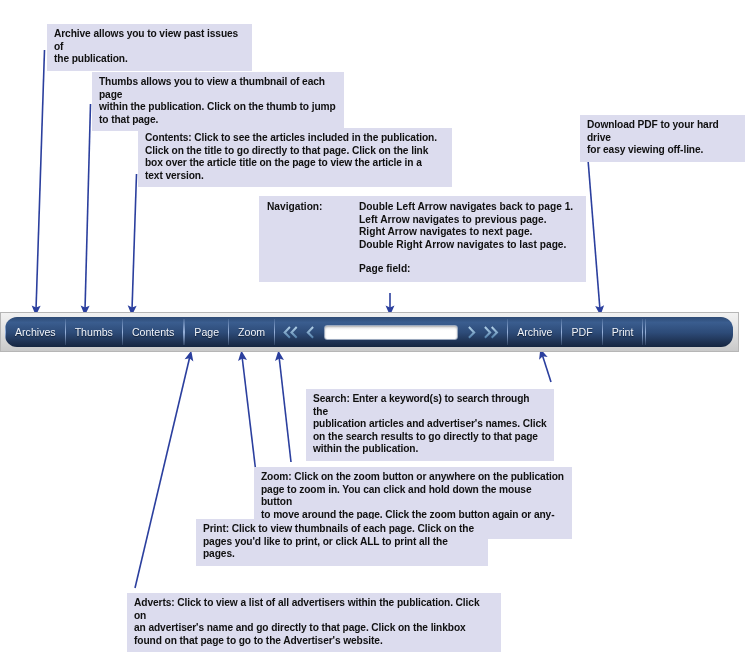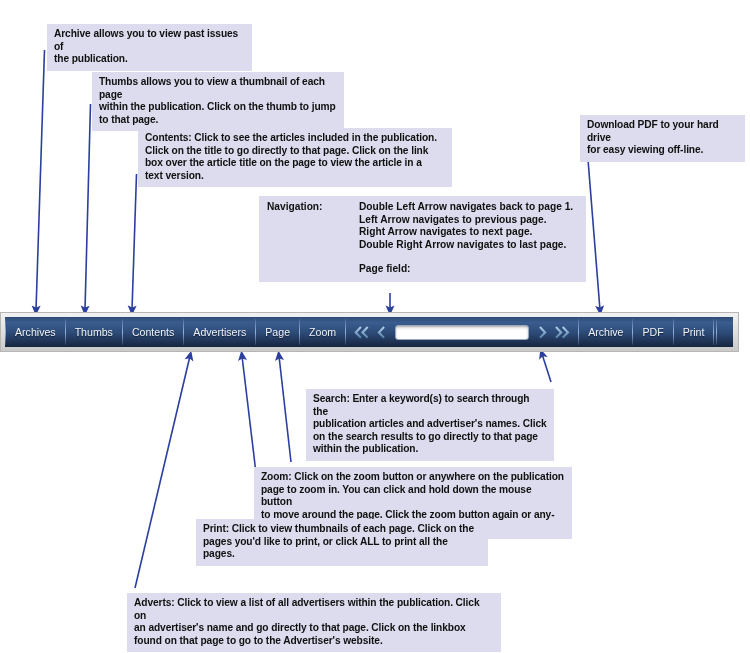--- a/index.html
+++ b/index.html
@@ -91,20 +91,21 @@
     background: linear-gradient(to bottom,
         #2e4a74 0%,
         #3a5d8f 18%,
         #2d4b78 52%,
         #1f3354 82%,
         #152540 100%);
     box-sizing: border-box;
     display: flex;
     align-items: stretch;
     overflow: hidden;
+    border-radius: 12px;
   }
   .tb-btn {
     display: flex;
     align-items: center;
     justify-content: center;
     color: #f0f4fb;
     font-family: "Liberation Sans", sans-serif;
     font-size: 10.6px;
     font-weight: normal;
     padding: 0 9px;
@@ -232,21 +233,20 @@
   <div id="toolbar-frame">
     <div id="toolbar">
 
       <div class="sep"></div>
       <div class="tb-btn">Archives</div>
       <div class="sep"></div>
       <div class="tb-btn">Thumbs</div>
       <div class="sep"></div>
       <div class="tb-btn">Contents</div>
       <div class="sep"></div>
-      <div class="tb-btn">Advertisers</div>
       <div class="sep"></div>
       <div class="tb-btn">Page</div>
       <div class="sep"></div>
       <div class="tb-btn">Zoom</div>
       <div class="sep"></div>
 
       <div class="nav-zone">
         <span class="navarrow">
           <svg width="19" height="15" viewBox="0 0 19 15" xmlns="http://www.w3.org/2000/svg">
             <defs>

